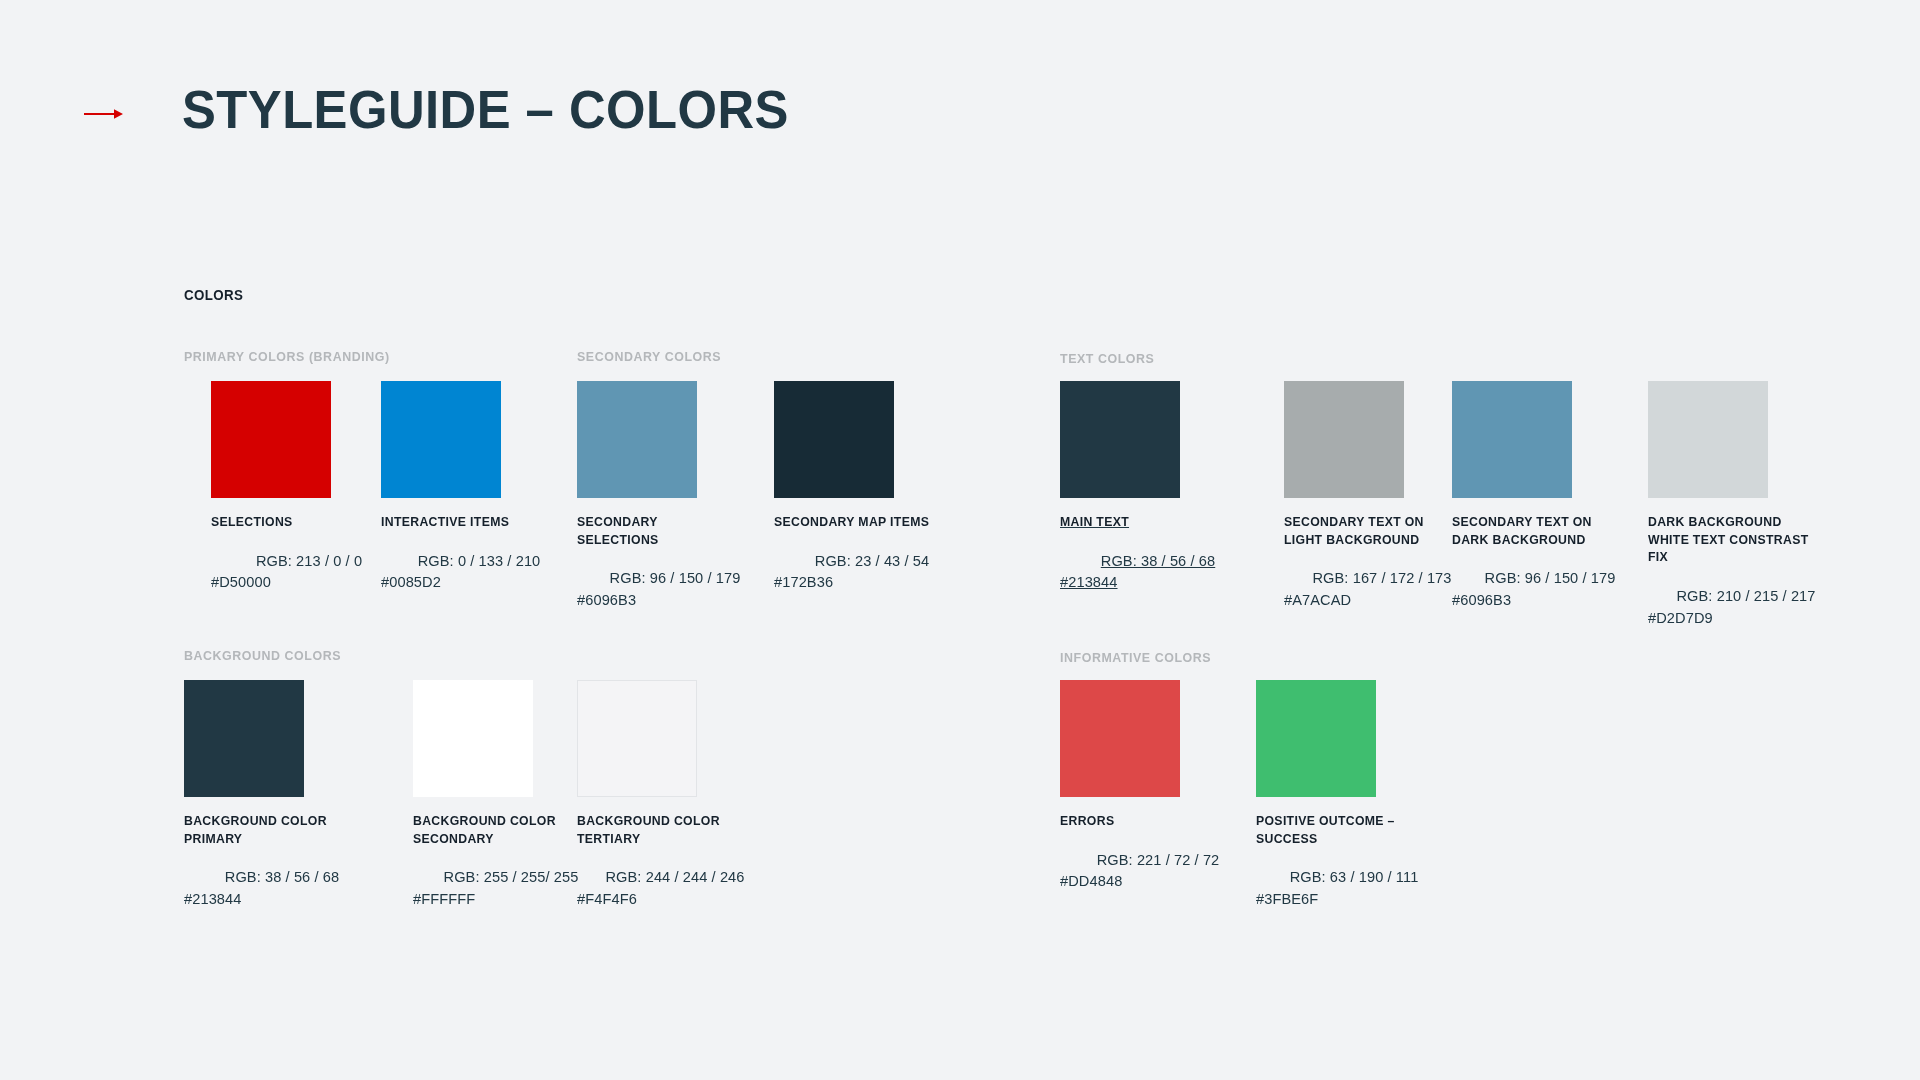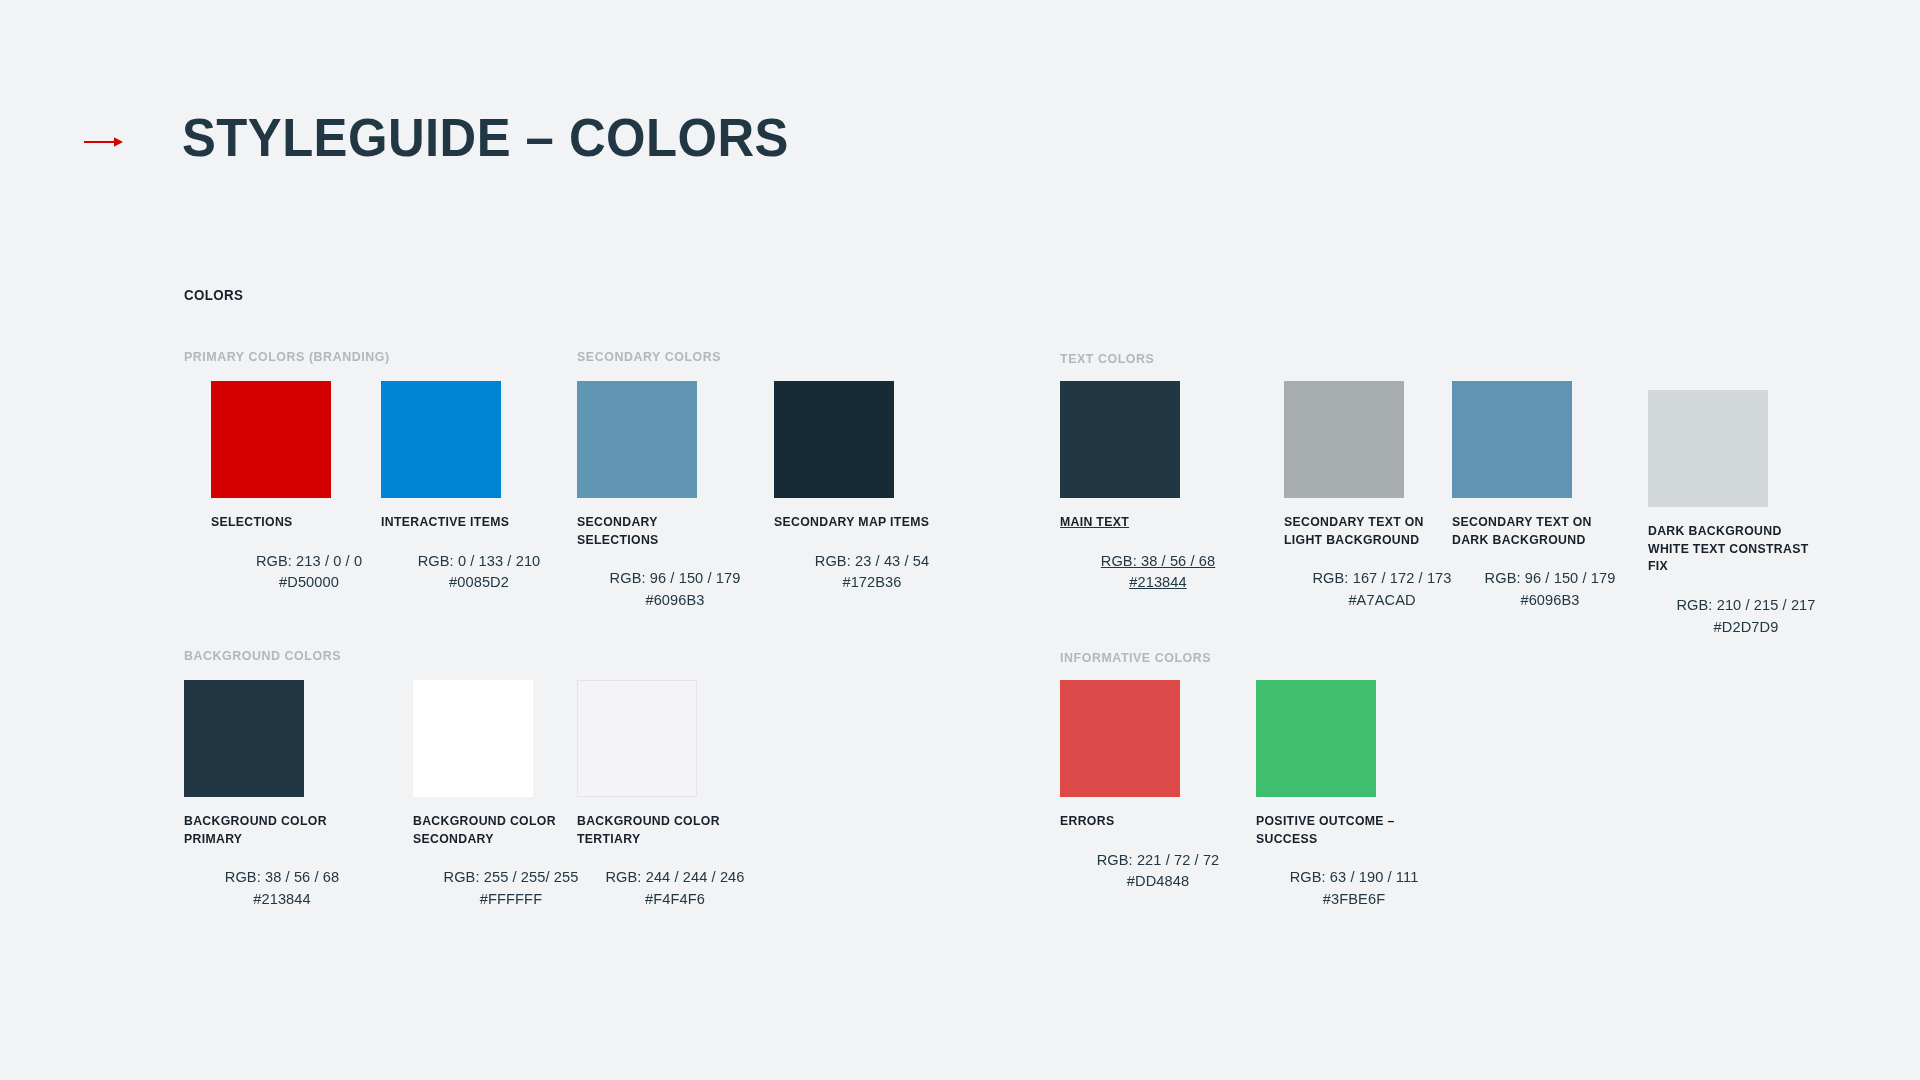--- a/index.html
+++ b/index.html
@@ -17,21 +17,20 @@
     -webkit-font-smoothing: antialiased;
   }
 
   
   .page-header {
     position: absolute;
     left: 0;
     top: 0;
     width: 100%;
     height: 170px;
-    margin-top: 28px;
   }
 
   .header-arrow {
     position: absolute;
     left: 84px;
     top: 106px;
     width: 40px;
     height: 16px;
   }
 
@@ -120,21 +119,20 @@
     white-space: nowrap;
     text-align: center;
   }
 
   .swatch-hex {
     font-size: 14.6px;
     font-weight: 400;
     line-height: 1.5;
     color: #213844;
     letter-spacing: 0.1px;
-    text-align: center;
   }
 </style>
 </head>
 <body>
 
 <div class="page-header">
 
   <span class="header-arrow">
     <svg width="40" height="16" viewBox="0 0 40 16" aria-hidden="true">
       <path d="M0 7 H30 V3.2 L39 8 L30 12.8 V9 H0 Z" fill="#D50000"></path>
@@ -187,21 +185,21 @@
         <div class="swatch-name">SECONDARY TEXT ON LIGHT BACKGROUND</div>
         <div class="swatch-rgb">RGB: 167 / 172 / 173</div>
         <div class="swatch-hex">#A7ACAD</div>
       </div>
       <div class="swatch-cell" style="left: 1452px; top: 381px;">
         <div class="swatch-chip" style="background: rgb(96, 150, 179);"></div>
         <div class="swatch-name">SECONDARY TEXT ON DARK BACKGROUND</div>
         <div class="swatch-rgb">RGB: 96 / 150 / 179</div>
         <div class="swatch-hex">#6096B3</div>
       </div>
-      <div class="swatch-cell" style="left: 1648px; top: 390px;">
+      <div class="swatch-cell" style="left: 1648px; top: 381px;">
         <div class="swatch-chip" style="background: rgb(210, 215, 217);"></div>
         <div class="swatch-name">DARK BACKGROUND WHITE TEXT CONSTRAST FIX</div>
         <div class="swatch-rgb">RGB: 210 / 215 / 217</div>
         <div class="swatch-hex">#D2D7D9</div>
       </div>
       <div class="group-label" style="left: 184px; top: 648px;">BACKGROUND COLORS</div>
       <div class="swatch-cell" style="left: 184px; top: 680px;">
         <div class="swatch-chip" style="background: rgb(33, 56, 68);"></div>
         <div class="swatch-name">BACKGROUND COLOR PRIMARY</div>
         <div class="swatch-rgb">RGB: 38 / 56 / 68</div>

